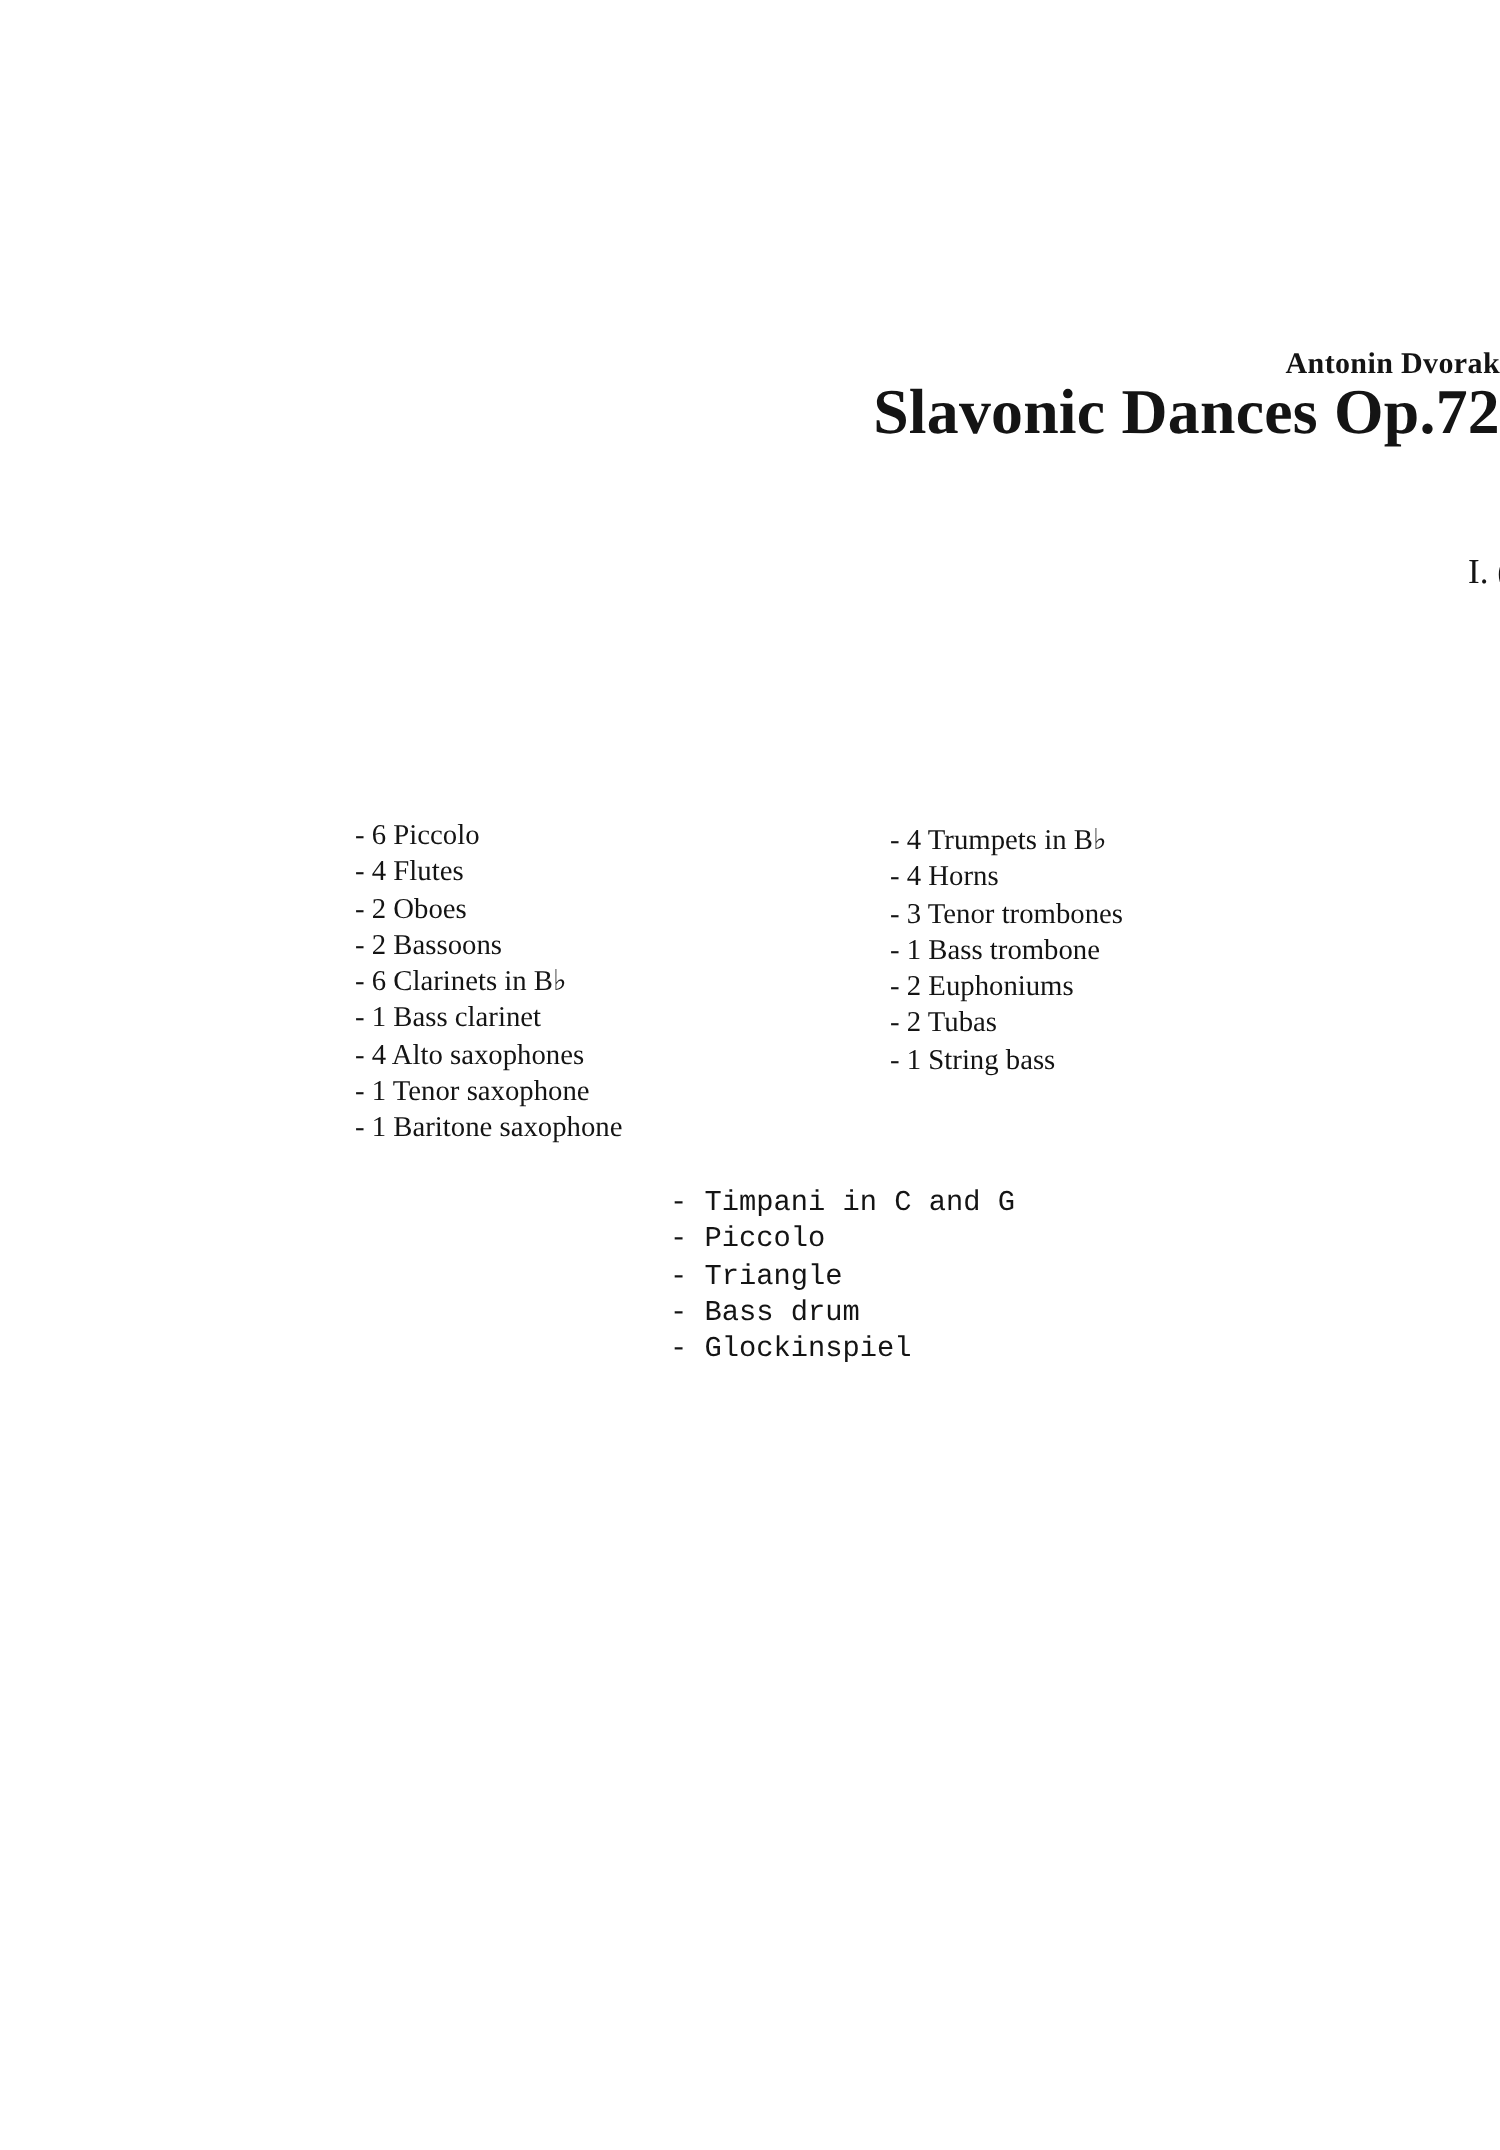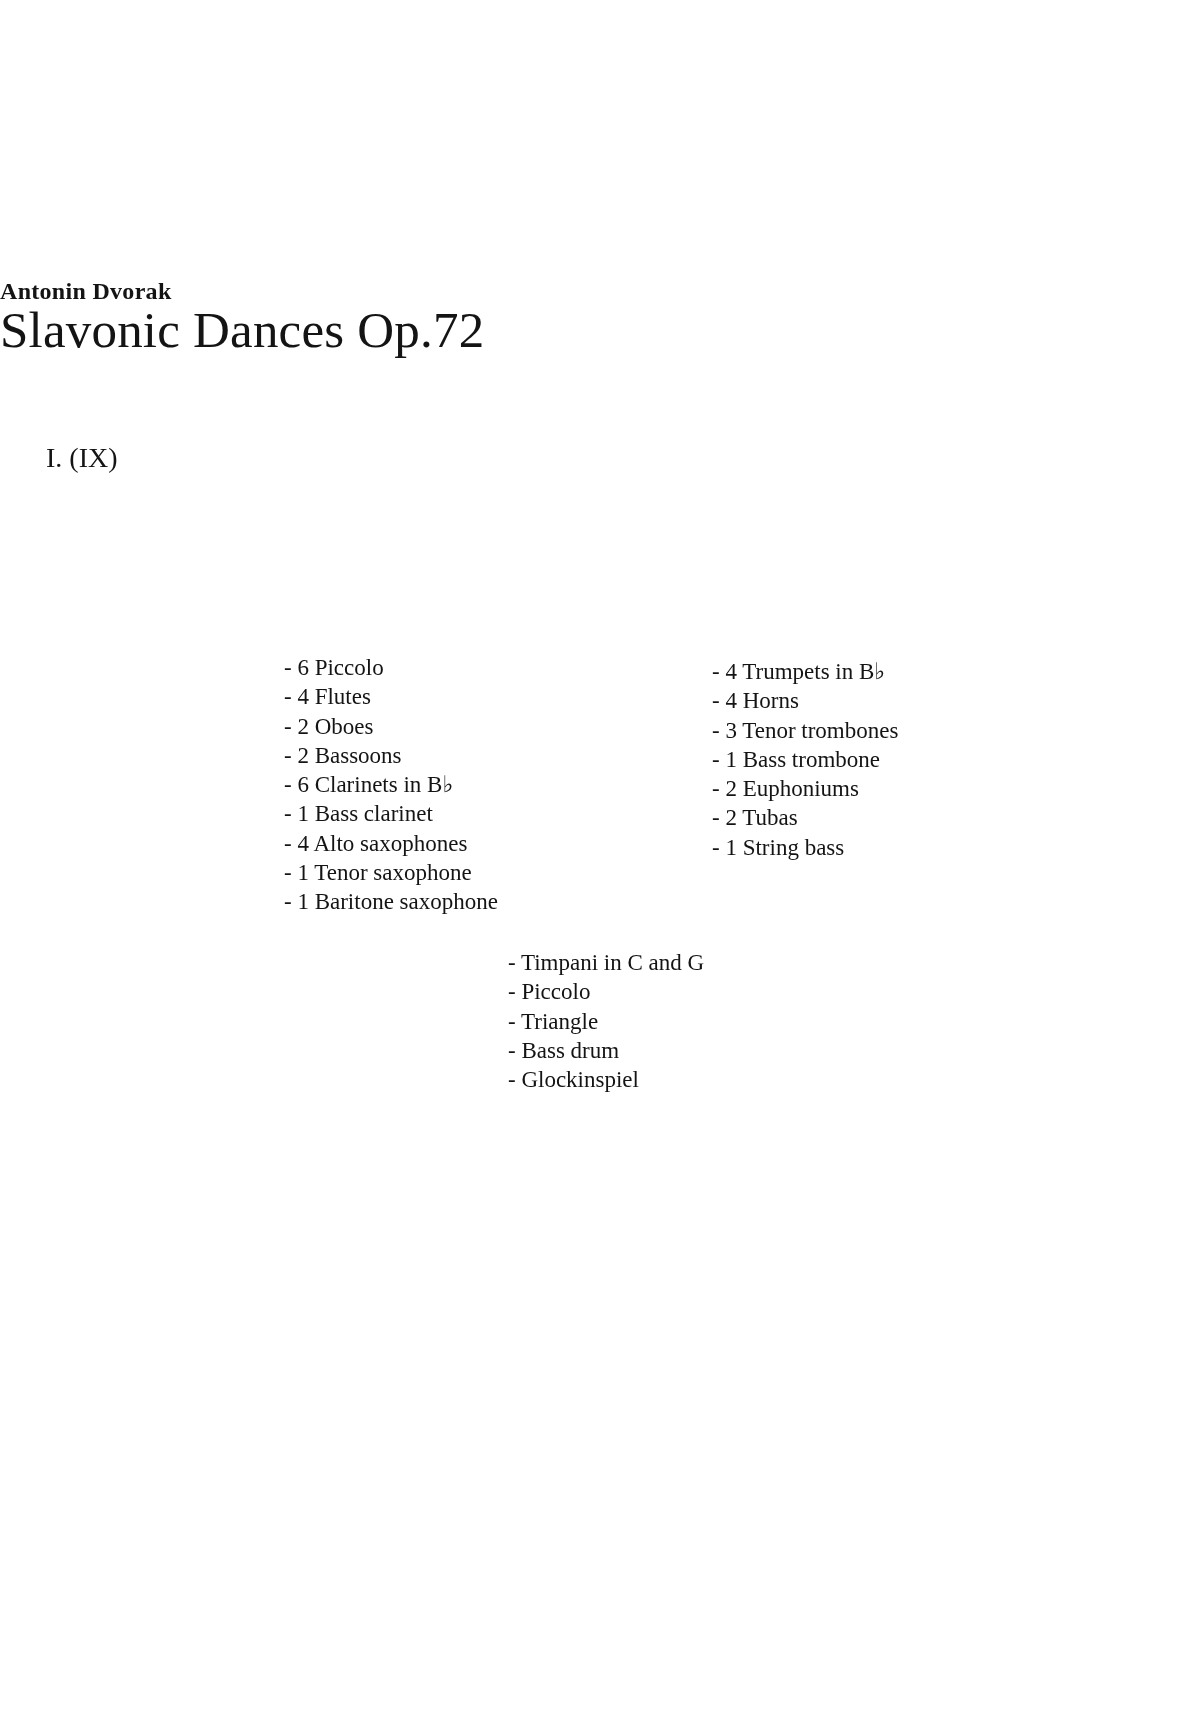--- a/index.html
+++ b/index.html
@@ -14,33 +14,33 @@
     background: #ffffff;
     overflow: hidden;
     font-family: "Liberation Serif", "DejaVu Serif", serif;
     color: #141414;
     -webkit-font-smoothing: antialiased;
   }
   .centered {
     position: absolute;
     left: 0;
     width: 1200px;
-    text-align: left;
+    text-align: right;
     white-space: nowrap;
   }
   .composer {
     top: 278px;
     font-size: 24px;
     font-weight: bold;
     letter-spacing: 0.3px;
   }
   .work-title {
     top: 301px;
     font-size: 51px;
-    font-weight: normal;
+    font-weight: bold;
     letter-spacing: 0.2px;
   }
   .arranger {
     top: 414px;
     font-size: 20px;
   }
   .movement {
     top: 442px;
     font-size: 28px;
     margin-left: 46px;
@@ -61,22 +61,23 @@
   }
   .col-woodwinds {
     left: 284px;
     top: 653px;
   }
   .col-brass {
     left: 712px;
     top: 657px;
   }
   .col-percussion {
-    left: 508px;
+    left: 536px;
     top: 948px;
+    font-family: Liberation Mono, monospace;
   }
   .inst-line {
     display: block;
   }
 </style>
 </head>
 <body>
 
 <div class="page">
 

